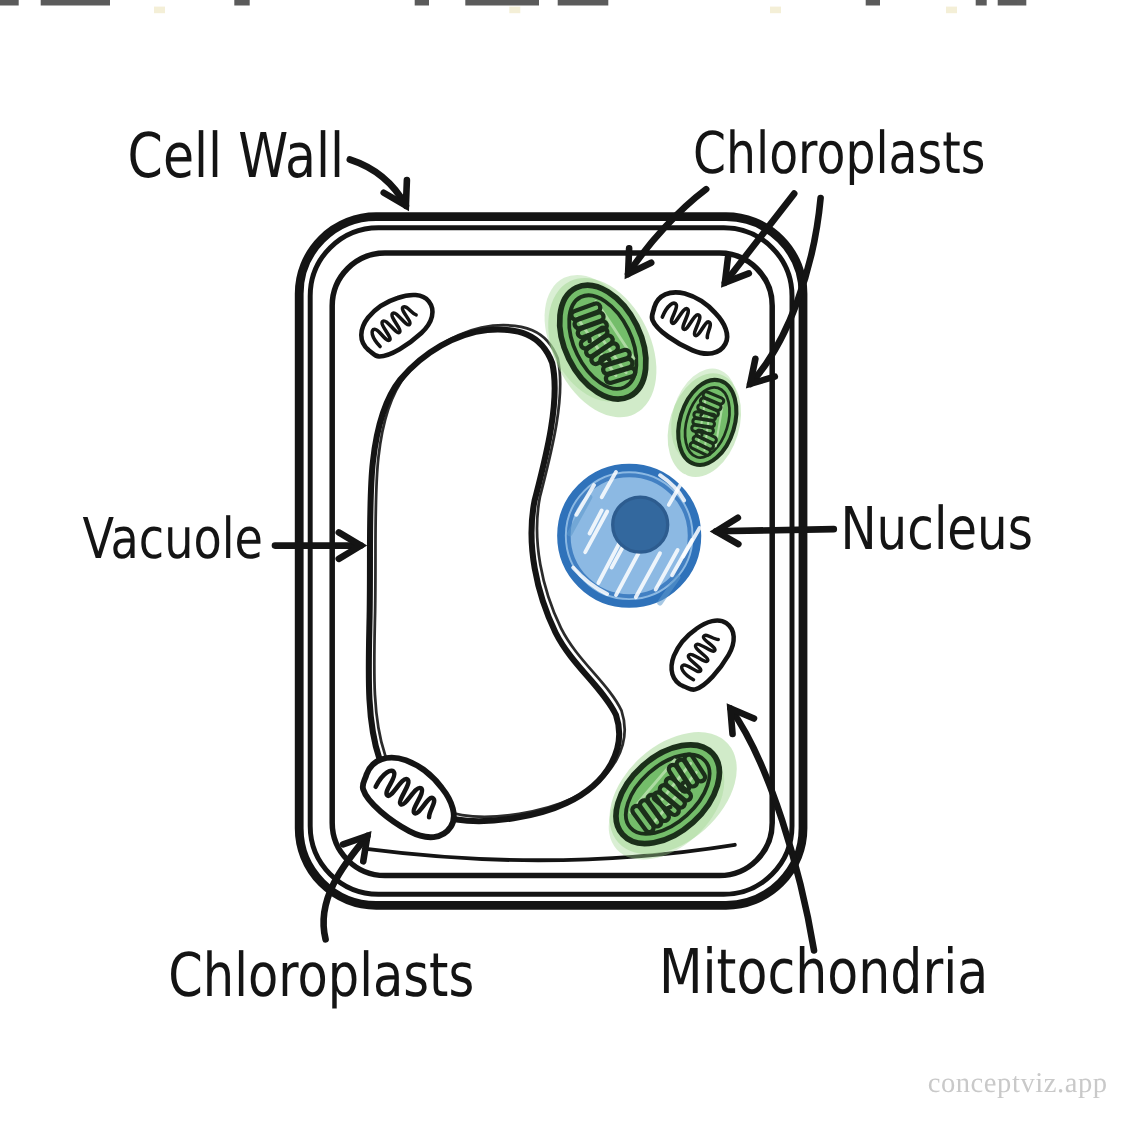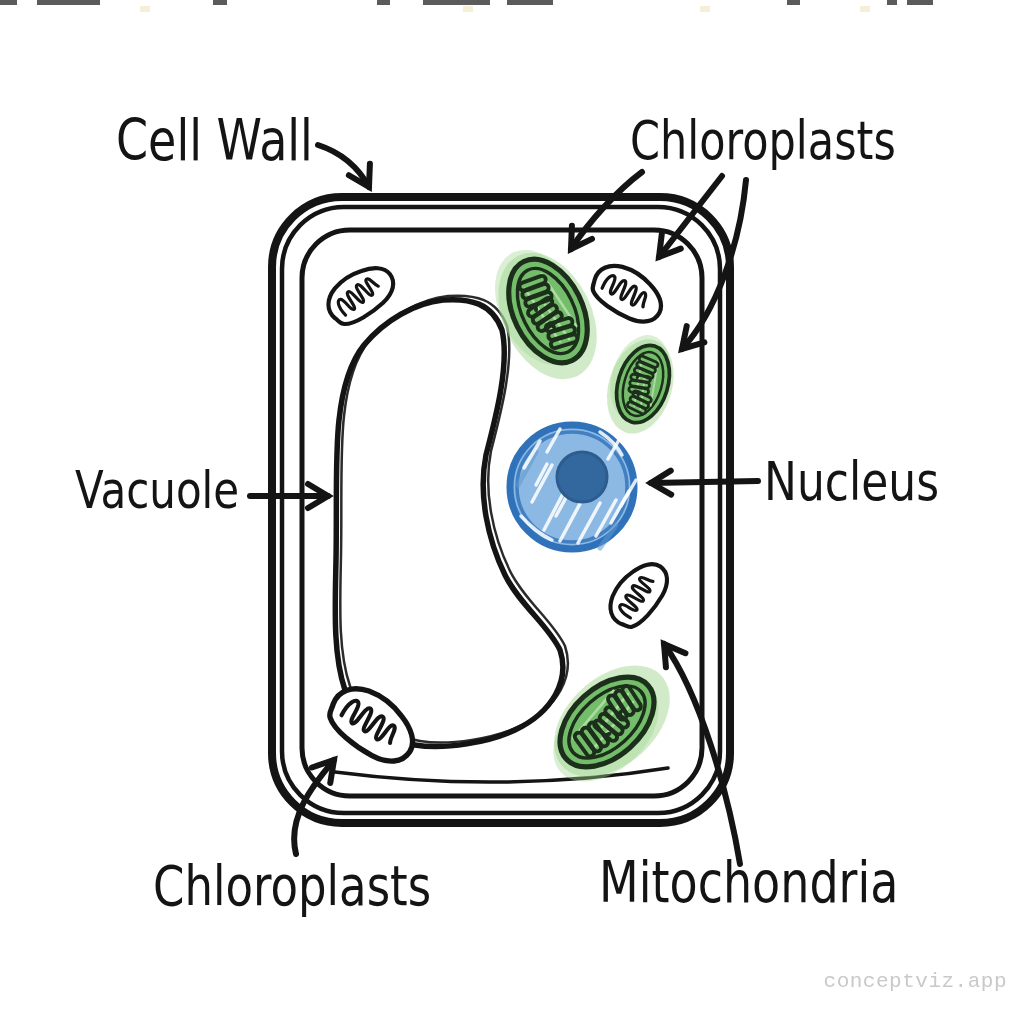--- a/index.html
+++ b/index.html
@@ -8,22 +8,22 @@
     background:var(--background,#fff);
     font-family:"DejaVu Sans", sans-serif;
   }
   svg.diagram{position:absolute;left:0;top:0;}
   .lbl{
     position:absolute;white-space:nowrap;color:var(--ink,#141414);
     transform:scaleY(1.22);transform-origin:left top;letter-spacing:0;
     font-family:"DejaVu Sans", sans-serif;
   }
   .wm{
-    position:absolute;right:17px;top:970px;font-size:21px;letter-spacing:.5px;
-    color:var(--watermark,#c9c9c9);font-family:Liberation Mono, monospace;
+    position:absolute;right:17px;top:970px;font-size:26px;letter-spacing:.5px;
+    color:var(--watermark,#c9c9c9);font-family:Liberation Serif, serif;
   }
   .wall{fill:none;stroke:var(--ink,#141414);stroke-linecap:round;}
   .vac{fill:#ffffff;stroke:var(--ink,#141414);}
   .vac2{fill:none;stroke:var(--ink,#141414);opacity:.9;}
   .bean{fill:#ffffff;stroke:var(--ink,#141414);stroke-width:6.5;}
   .crista{fill:none;stroke:var(--ink,#141414);stroke-width:5;stroke-linecap:round;stroke-linejoin:round;}
   .chl-halo{fill:var(--chl-halo,#a3d794);}
   .chl-body{fill:var(--chl-green,#74bd6a);stroke:var(--chl-outline,#1b2f1a);stroke-width:6;}
   .chl-inner{fill:none;stroke:var(--chl-outline,#1b2f1a);stroke-width:4;}
   .chl-streak{fill:none;stroke:#b9e0ad;stroke-width:3;opacity:.85;stroke-linecap:round;}

